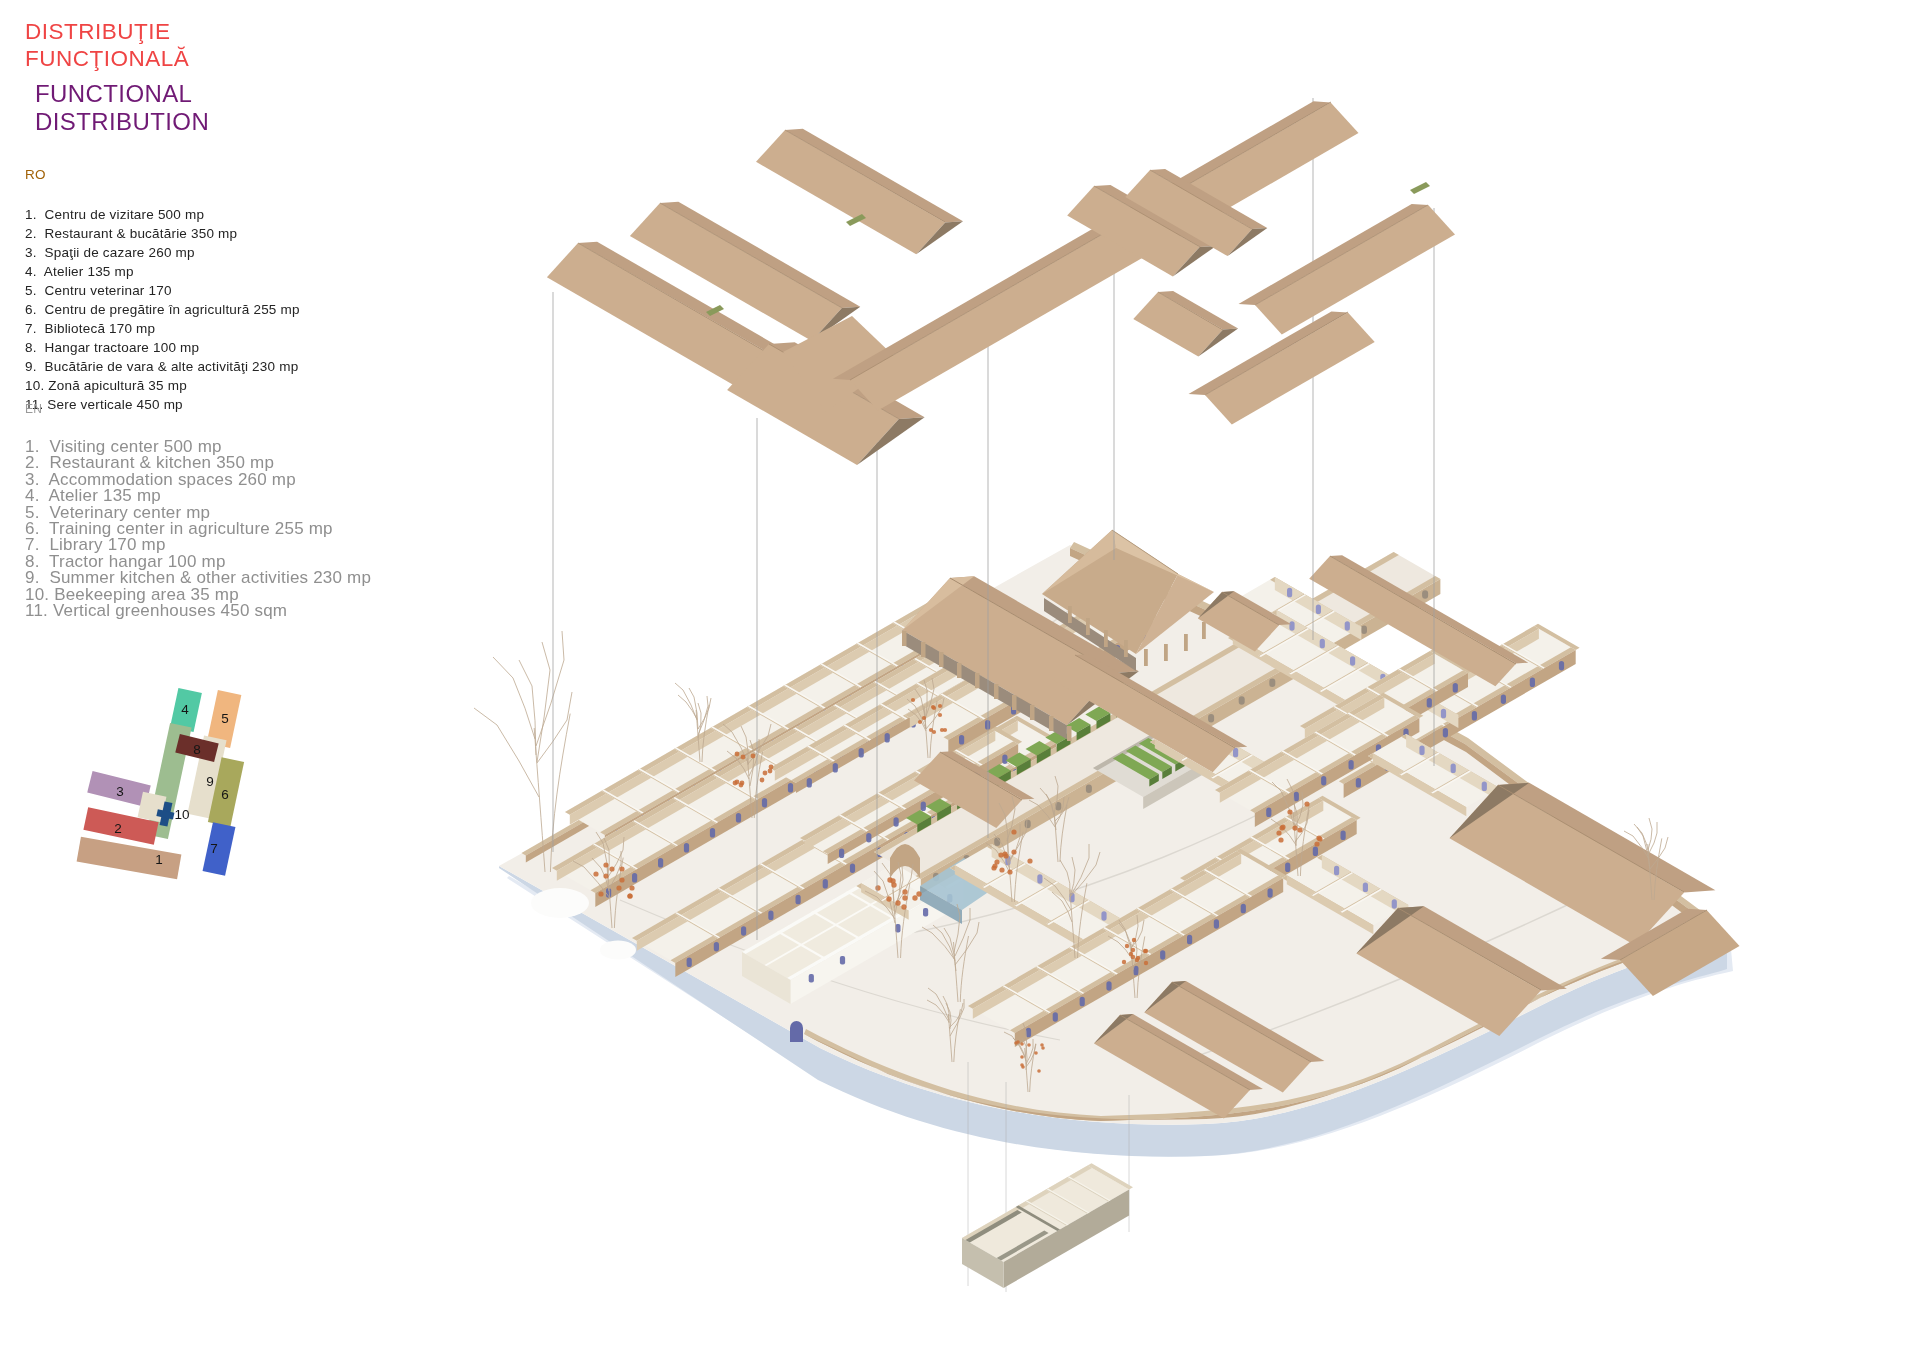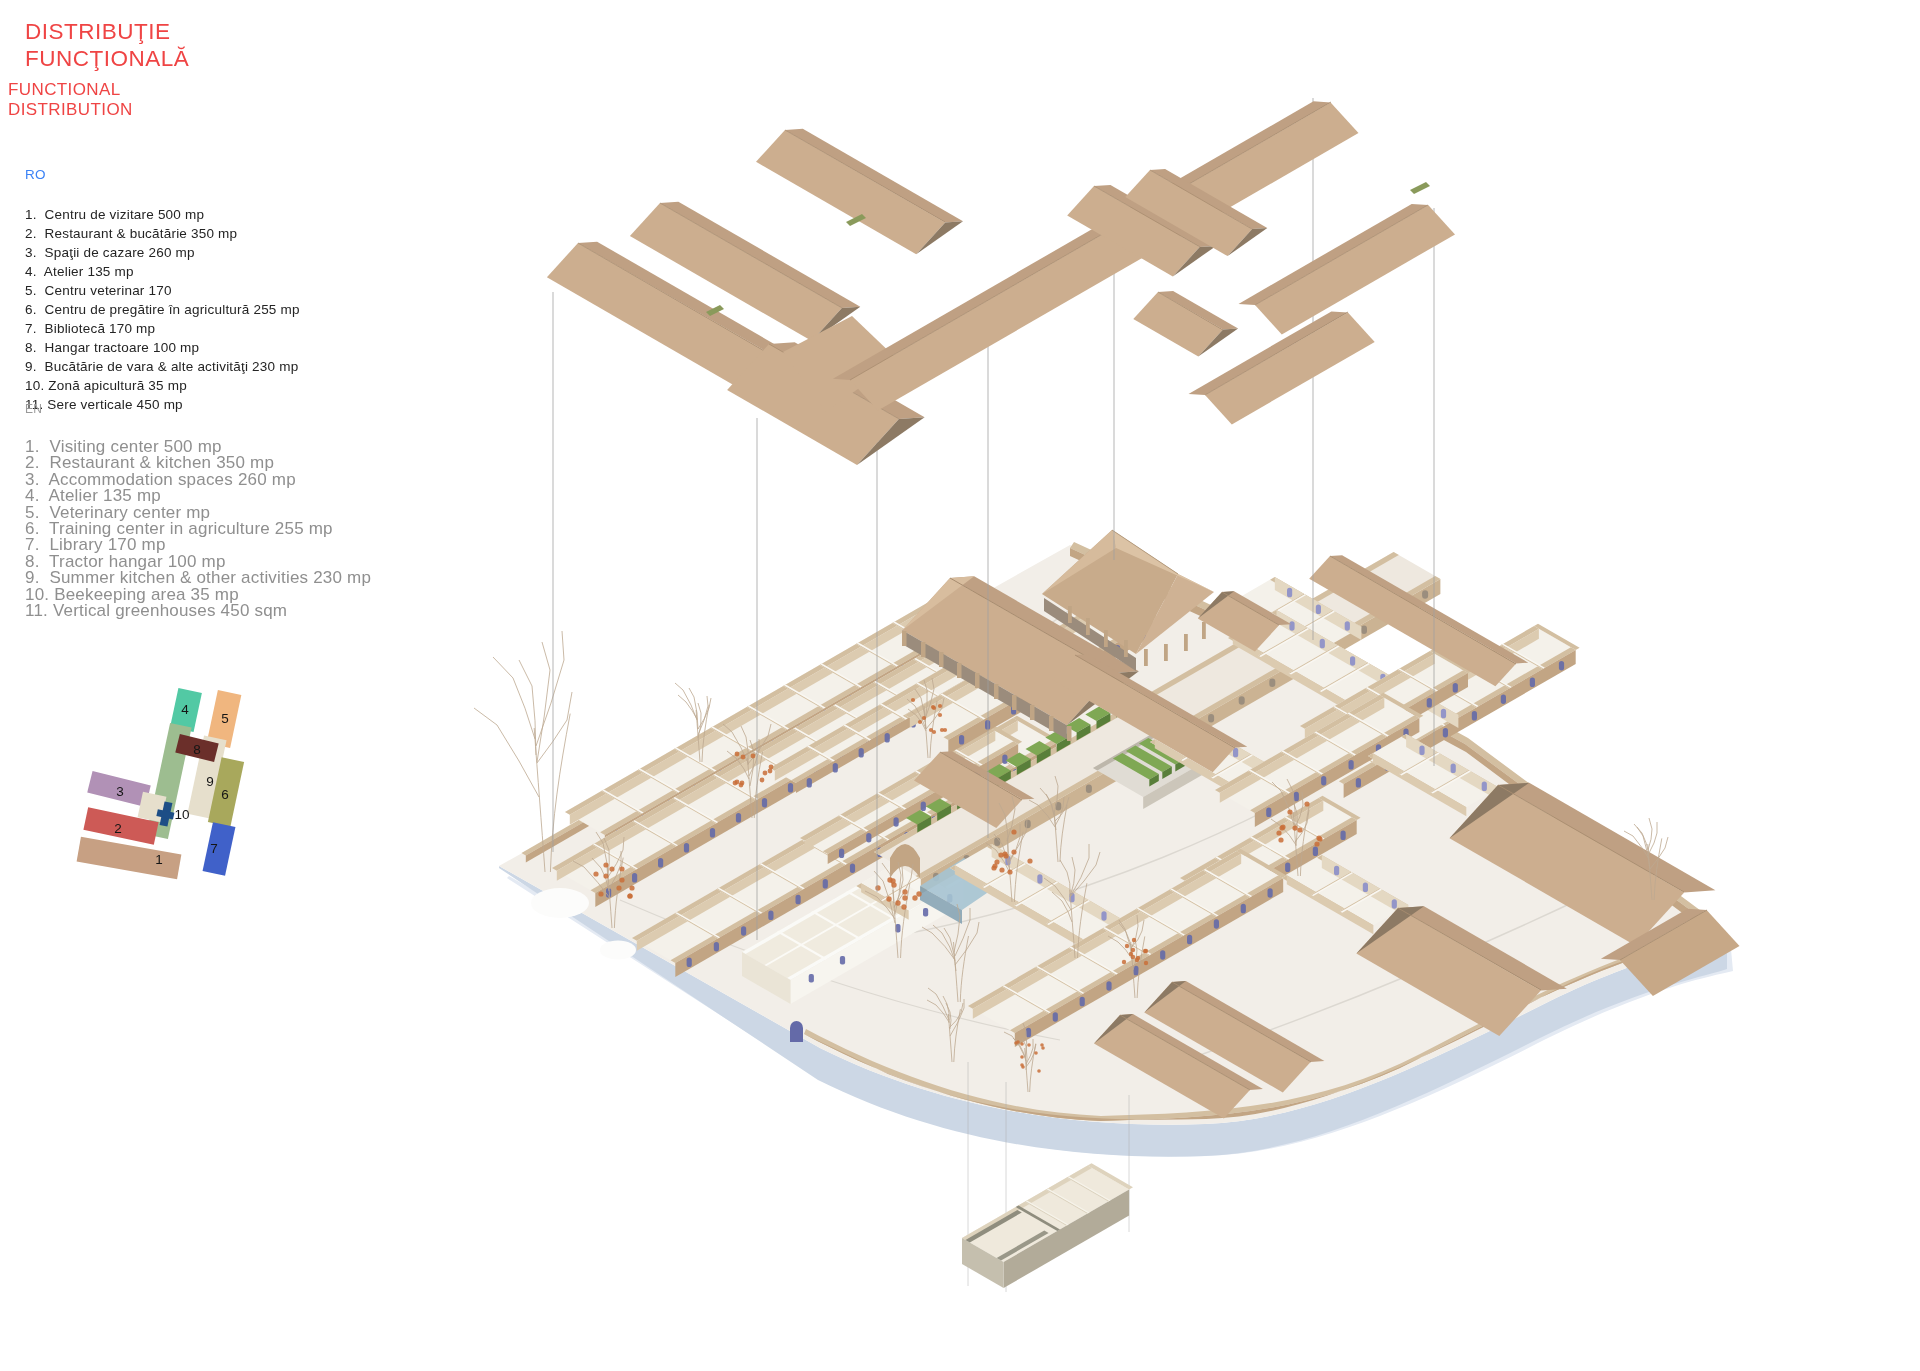--- a/index.html
+++ b/index.html
@@ -1,18 +1,18 @@
 <!DOCTYPE html>
 <html><head><meta charset="utf-8">
 <style>
 html,body{margin:0;padding:0;background:#fff;width:1920px;height:1371px;overflow:hidden}
 body{font-family:"Liberation Sans",sans-serif;position:relative}
 .title{position:absolute;left:25px;top:19px;font-size:22.5px;line-height:1.18;color:#ef4444;letter-spacing:.5px}
-.subtitle{position:absolute;left:8px;top:80px;font-size:17px;line-height:1.18;color:#ef4444;letter-spacing:.4px}
-.ro{position:absolute;left:25px;top:167px;font-size:13.5px;color:#3b82f6;letter-spacing:.2px}
+.subtitle{position:absolute;left:35px;top:80px;font-size:24px;line-height:1.18;color:#701a75;letter-spacing:.4px}
+.ro{position:absolute;left:25px;top:167px;font-size:13.5px;color:#a16207;letter-spacing:.2px}
 .rolist{position:absolute;left:25px;top:205px;font-size:13.5px;line-height:19px;color:#242424;letter-spacing:.2px}
 .en{position:absolute;left:25px;top:402px;font-size:12px;color:#999;letter-spacing:.2px}
 .enlist{position:absolute;left:25px;top:439px;font-size:17px;line-height:16.4px;color:#8f8f8f;letter-spacing:.2px}
 </style></head>
 <body>
 
 <svg width="1920" height="1371" viewBox="0 0 1920 1371" xmlns="http://www.w3.org/2000/svg">
     <path d="M 509,876 L 820,1056 C 955,1124 1092,1138 1206,1134 C 1314,1130 1424,1076 1544,1016 C 1644,966 1700,956 1731,949 L 1733,971 C 1702,978 1646,990 1548,1038 C 1430,1098 1316,1152 1208,1156 C 1094,1160 950,1146 818,1078 L 507,878 Z" fill="#e4eaf3"></path>
     <path d="M 499,866 L 820,1048 C 955,1115 1092,1128 1205,1124 C 1312,1120 1420,1066 1540,1006 C 1640,956 1700,946 1727,937 L 1727,969 C 1700,978 1640,988 1540,1038 C 1420,1098 1312,1152 1205,1156 C 1092,1160 952,1147 818,1080 L 499,868 Z" fill="#ccd7e5"></path>
     <path d="M 499,866 L 1070,545 L 1298,650 L 1465,742 L 1727,937 C 1700,946 1640,956 1540,1006 C 1420,1066 1312,1120 1205,1124 C 1092,1128 955,1115 820,1048 L 499,866 Z" fill="#f2eee8"></path>

